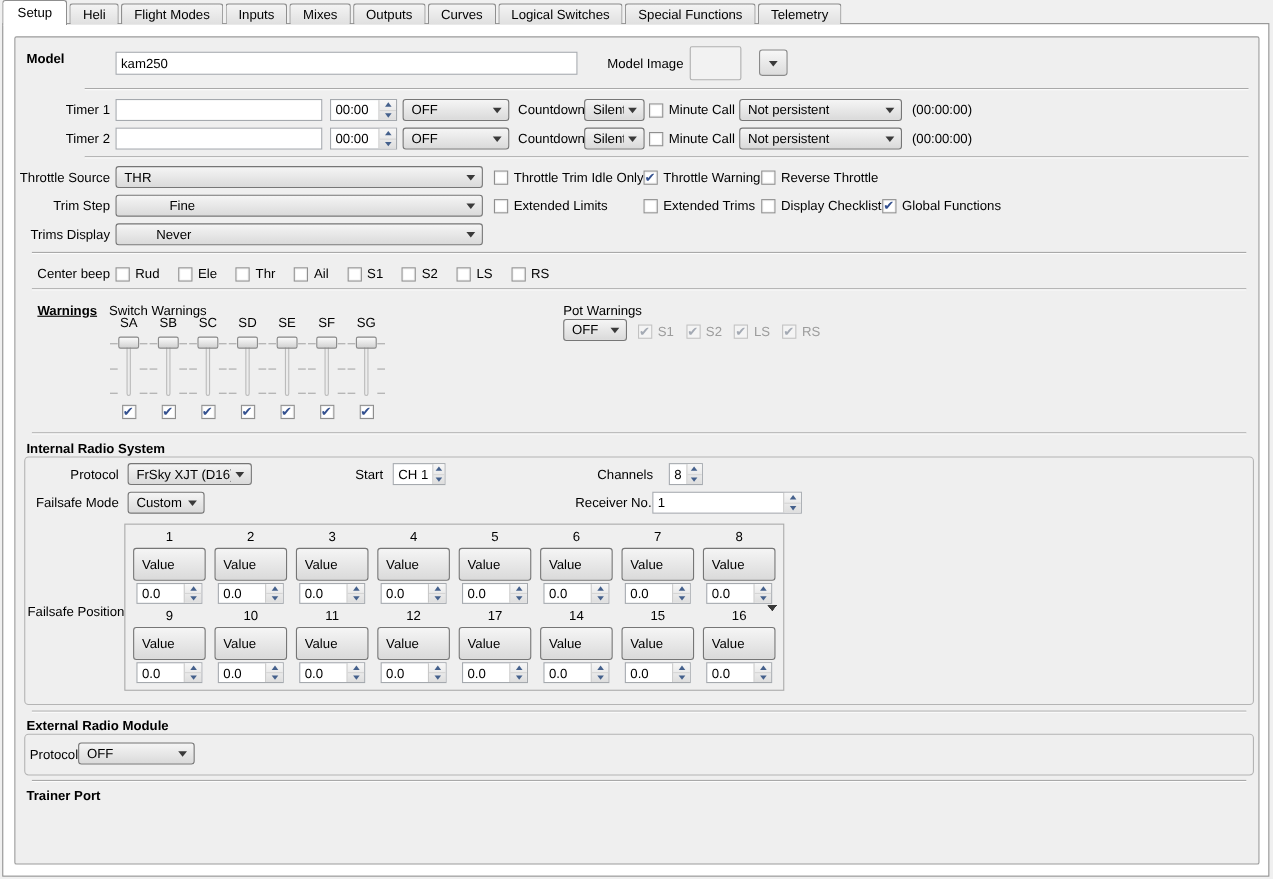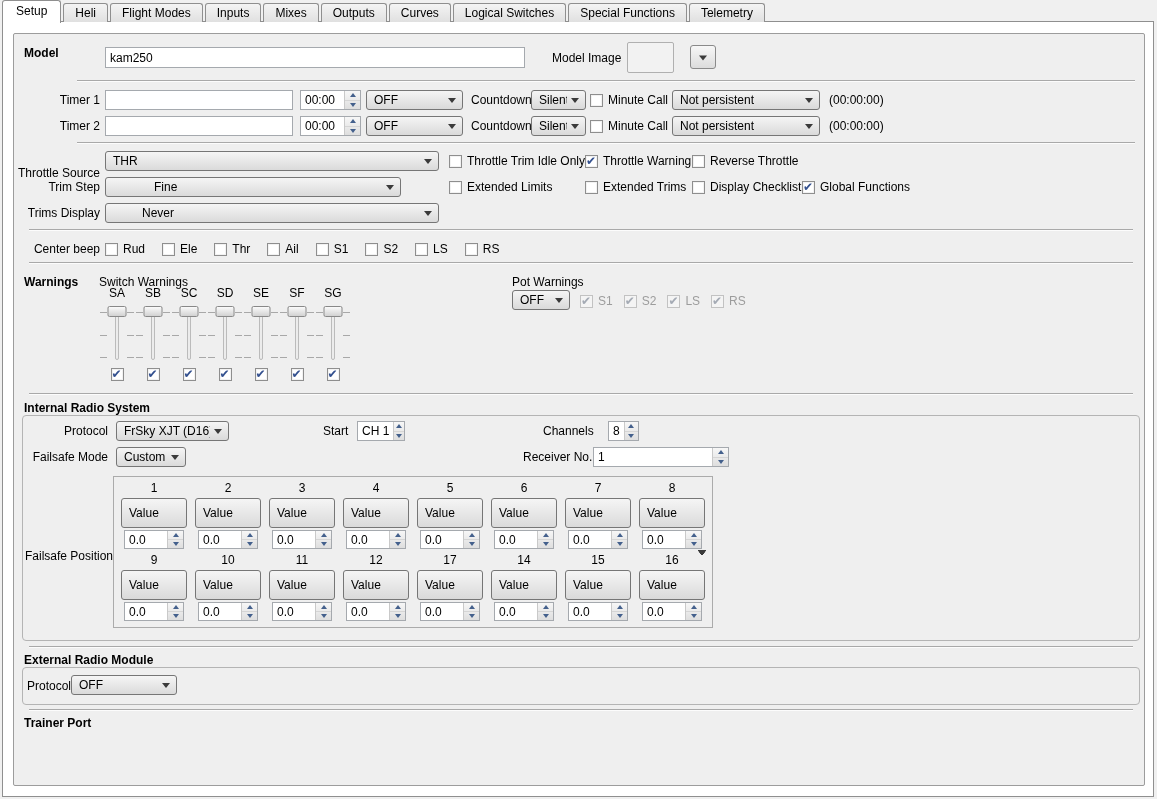--- a/index.html
+++ b/index.html
@@ -186,26 +186,26 @@
     <span class="box"></span>
     <span class="cb-label">Minute Call</span>
   </span>
   <div class="combo" style="left:658px;top:82px;width:148px;">
         <span class="combo-text">Not persistent</span>
       </div>
   <div class="lbl" style="left:815px;top:82px;">(00:00:00)</div>
 
   <div class="sep" style="left:63px;top:108px;width:1058px;"></div>
 
-  <div class="rlabel" style="top:129px;">Throttle Source</div>
+  <div class="rlabel" style="top:117px;">Throttle Source</div>
   <div class="combo" style="left:91px;top:117px;width:334px;">
         <span class="combo-text">THR</span>
       </div>
   <div class="rlabel" style="top:143px;">Trim Step</div>
-  <div class="combo" style="left:91px;top:143px;width:296px;padding-left:48px;">
+  <div class="combo" style="left:91px;top:143px;width:334px;padding-left:48px;">
         <span class="combo-text">Fine</span>
       </div>
   <div class="rlabel" style="top:169px;">Trims Display</div>
   <div class="combo" style="left:91px;top:169px;width:334px;padding-left:36px;">
         <span class="combo-text">Never</span>
       </div>
 
   <span class="cb" style="left:435px;top:119px;">
     <span class="box"></span>
         <span class="cb-label">Throttle Trim Idle Only</span>
@@ -276,21 +276,21 @@
       </span>
 
       <span class="cb" style="position:static;">
         <span class="box"></span>
         <span class="cb-label">RS</span>
       </span>
     </div>
 
   <div class="sep" style="left:15px;top:228px;width:1104px;"></div>
 
-  <div class="lbl bold" style="left:10px;top:238px;">Warnings</div>
+  <div class="lbl bold" style="left:20px;top:238px;text-decoration:underline;">Warnings</div>
   <div class="lbl" style="left:85px;top:238px;">Switch Warnings</div>
   <div class="sw-row">
 
       <div class="sw-col">
         <div class="sw-name">SA</div>
         <div class="sw-slider"></div>
         <span class="cb">
           <span class="box checked"></span>
         </span>
       </div>

